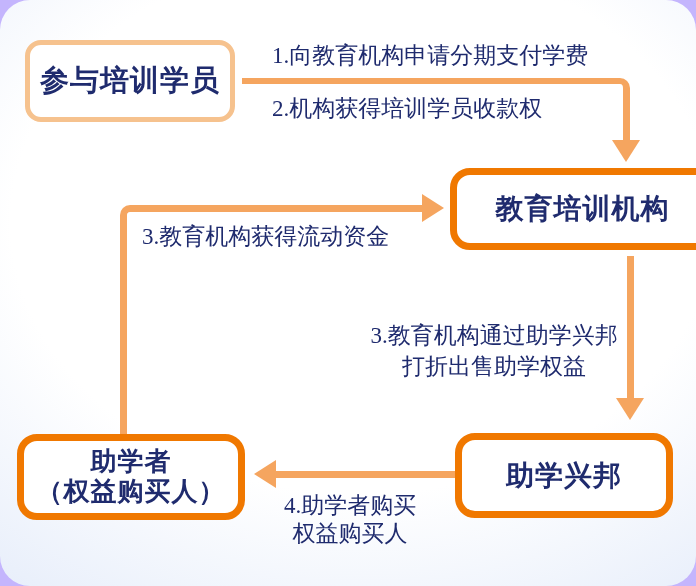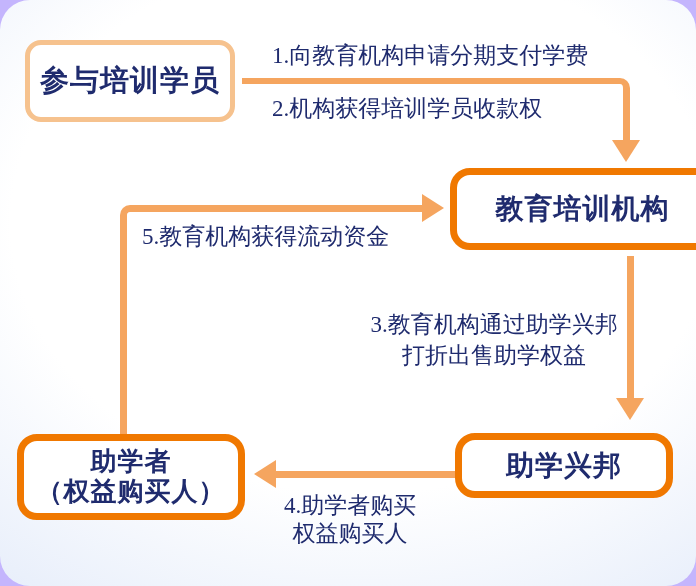--- a/index.html
+++ b/index.html
@@ -67,39 +67,39 @@
   <div class="head right" style="left:422px;top:194px;"></div>
 
   <div class="seg" style="left:627px;top:256px;width:7px;height:142px;"></div>
   <div class="head down" style="left:616px;top:398px;"></div>
 
   <div class="seg" style="left:276px;top:471px;width:179px;height:7px;"></div>
   <div class="head left" style="left:254px;top:460px;"></div>
 
   <div class="label" style="left:272px;top:40px;">1.向教育机构申请分期支付学费</div>
   <div class="label" style="left:272px;top:93px;">2.机构获得培训学员收款权</div>
-  <div class="label center" style="left:358px;top:309px;width:272px;line-height:31px;">
+  <div class="label center" style="left:358px;top:320px;width:272px;line-height:31px;">
     <div>3.教育机构通过助学兴邦</div>
     <div>打折出售助学权益</div>
   </div>
   <div class="label center" style="left:275px;top:492px;width:150px;line-height:28px;">
     <div>4.助学者购买</div>
     <div>权益购买人</div>
   </div>
-  <div class="label" style="left:142px;top:221px;">5.教育机构获得流动资金</div>
+  <div class="label" style="left:142px;top:221px;">3.教育机构获得流动资金</div>
 
   <div class="node soft" style="left:25px;top:40px;width:210px;height:82px;">
     <span>参与培训学员</span>
   </div>
 
   <div class="node strong" style="left:450px;top:168px;width:265px;height:82px;">
     <span>教育培训机构</span>
   </div>
 
-  <div class="node strong" style="left:455px;top:433px;width:218px;height:65px;text-align:right;">
+  <div class="node strong" style="left:455px;top:433px;width:218px;height:85px;text-align:right;">
     <span>助学兴邦</span>
   </div>
 
   <div class="node strong" style="left:17px;top:434px;width:228px;height:86px;font-size:26px;line-height:30px;">
     <span>助学者</span>
     <span>（权益购买人）</span>
   </div>
 </div>
 
 </body></html>

